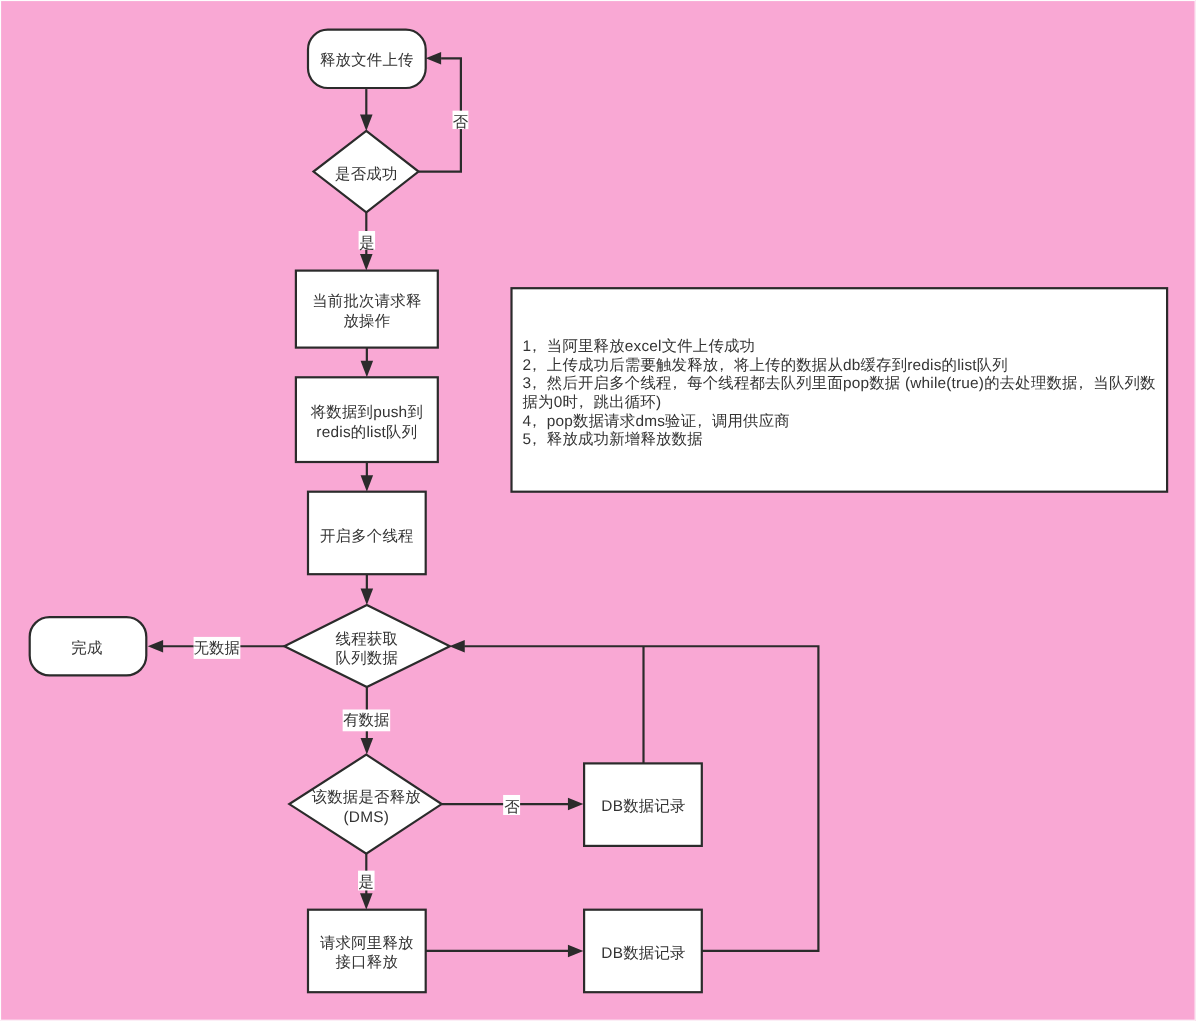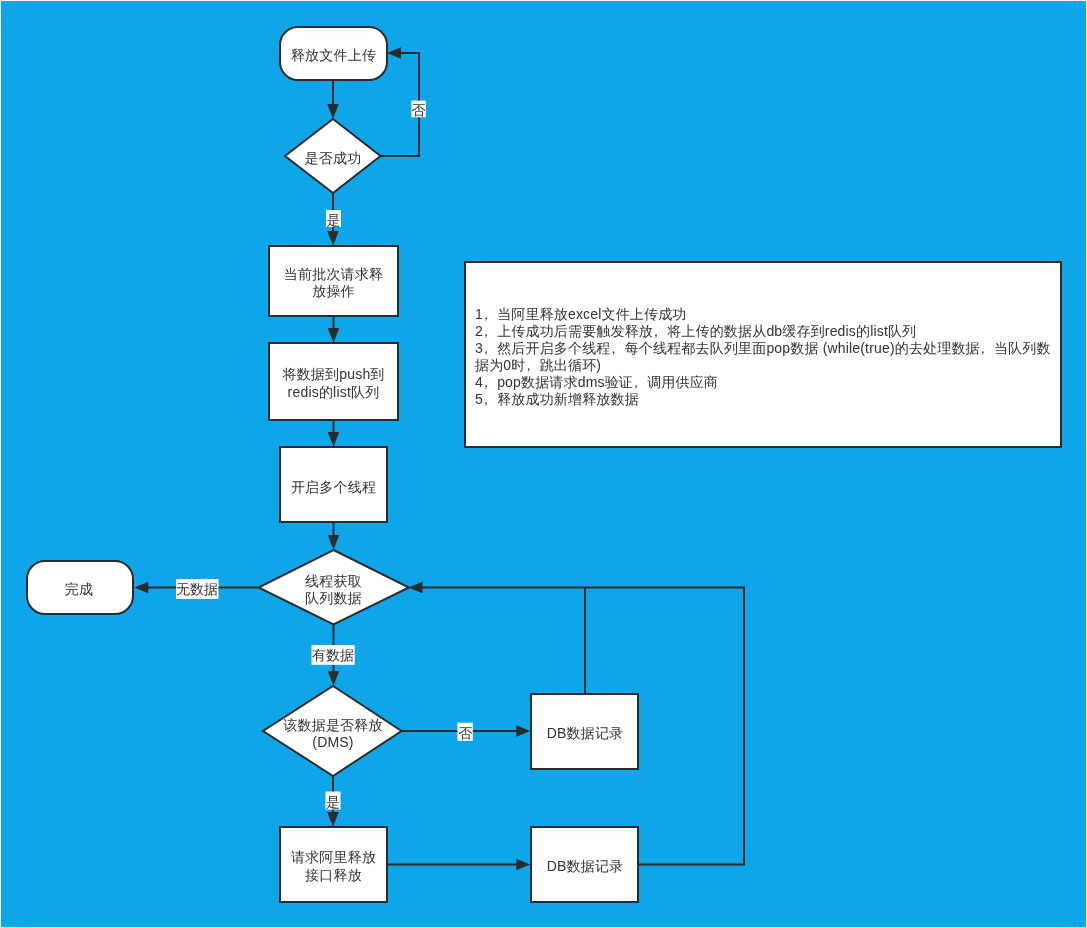--- a/index.html
+++ b/index.html
@@ -1,19 +1,19 @@
 <!DOCTYPE html>
 <html><head>
 <meta charset="utf-8">
 <title>flowchart</title>
 <style>
   html,body{margin:0;padding:0;}
   body{width:1087px;height:928px;background:#f9f9f9;overflow:hidden;
        font-family:"Liberation Sans",sans-serif;}
-  #canvas{position:relative;width:1087px;height:928px;background:#0ea5e9;}
+  #canvas{position:relative;width:1087px;height:928px;background:#f9a8d4;}
   #page-edge{position:absolute;left:0;top:0;width:1087px;height:928px;
              box-sizing:border-box;border:1px solid #fdfdfd;pointer-events:none;}
   svg.diagram{position:absolute;left:0;top:0;width:1087px;height:928px;display:block;}
   .sh{fill:#ffffff;stroke:#2b2b2b;stroke-width:2;stroke-linejoin:miter;}
   .ln{fill:none;stroke:#2b2b2b;stroke-width:2;stroke-linecap:butt;stroke-linejoin:miter;}
   .ah{fill:#2b2b2b;stroke:none;}
   .tx{font-family:"Liberation Sans",sans-serif;font-size:14px;fill:#333333;
       text-anchor:middle;letter-spacing:0.2px;}
   .el{font-family:"Liberation Sans",sans-serif;font-size:14px;fill:#333333;
       text-anchor:middle;}

